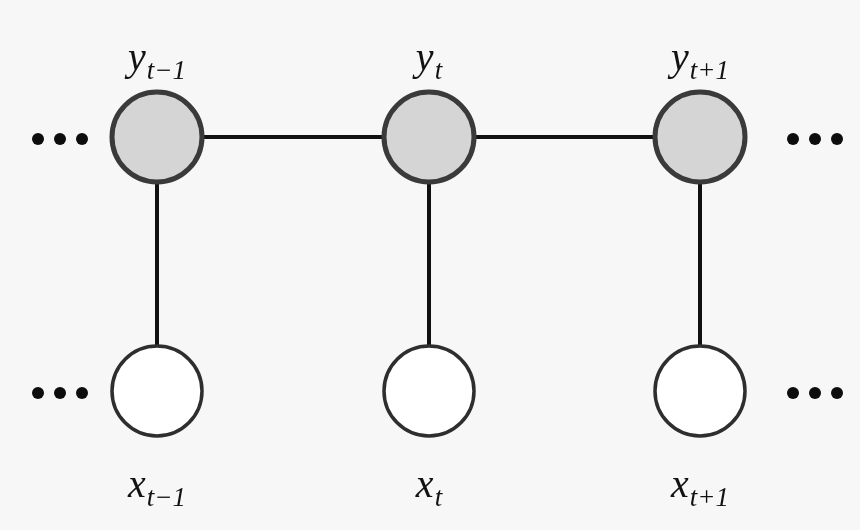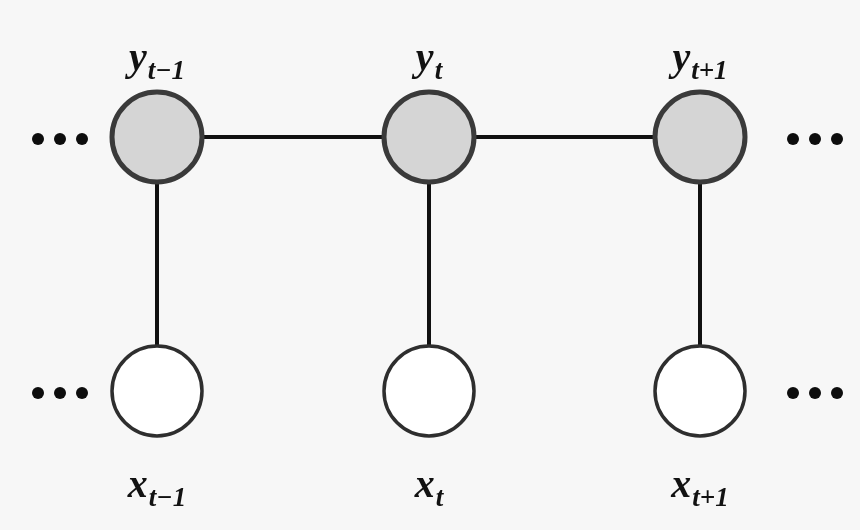--- a/index.html
+++ b/index.html
@@ -11,21 +11,20 @@
     width: 860px;
     height: 530px;
     background: #f7f7f7;
     font-family: "Liberation Serif", "DejaVu Serif", serif;
     overflow: hidden;
   }
   #diagram-root {
     position: relative;
     width: 772px;
     height: 530px;
-    font-weight: bold;
   }
   svg#graph-canvas {
     position: absolute;
     top: 0;
     left: 0;
     width: 860px;
     height: 530px;
     display: block;
   }
   .node-label {

